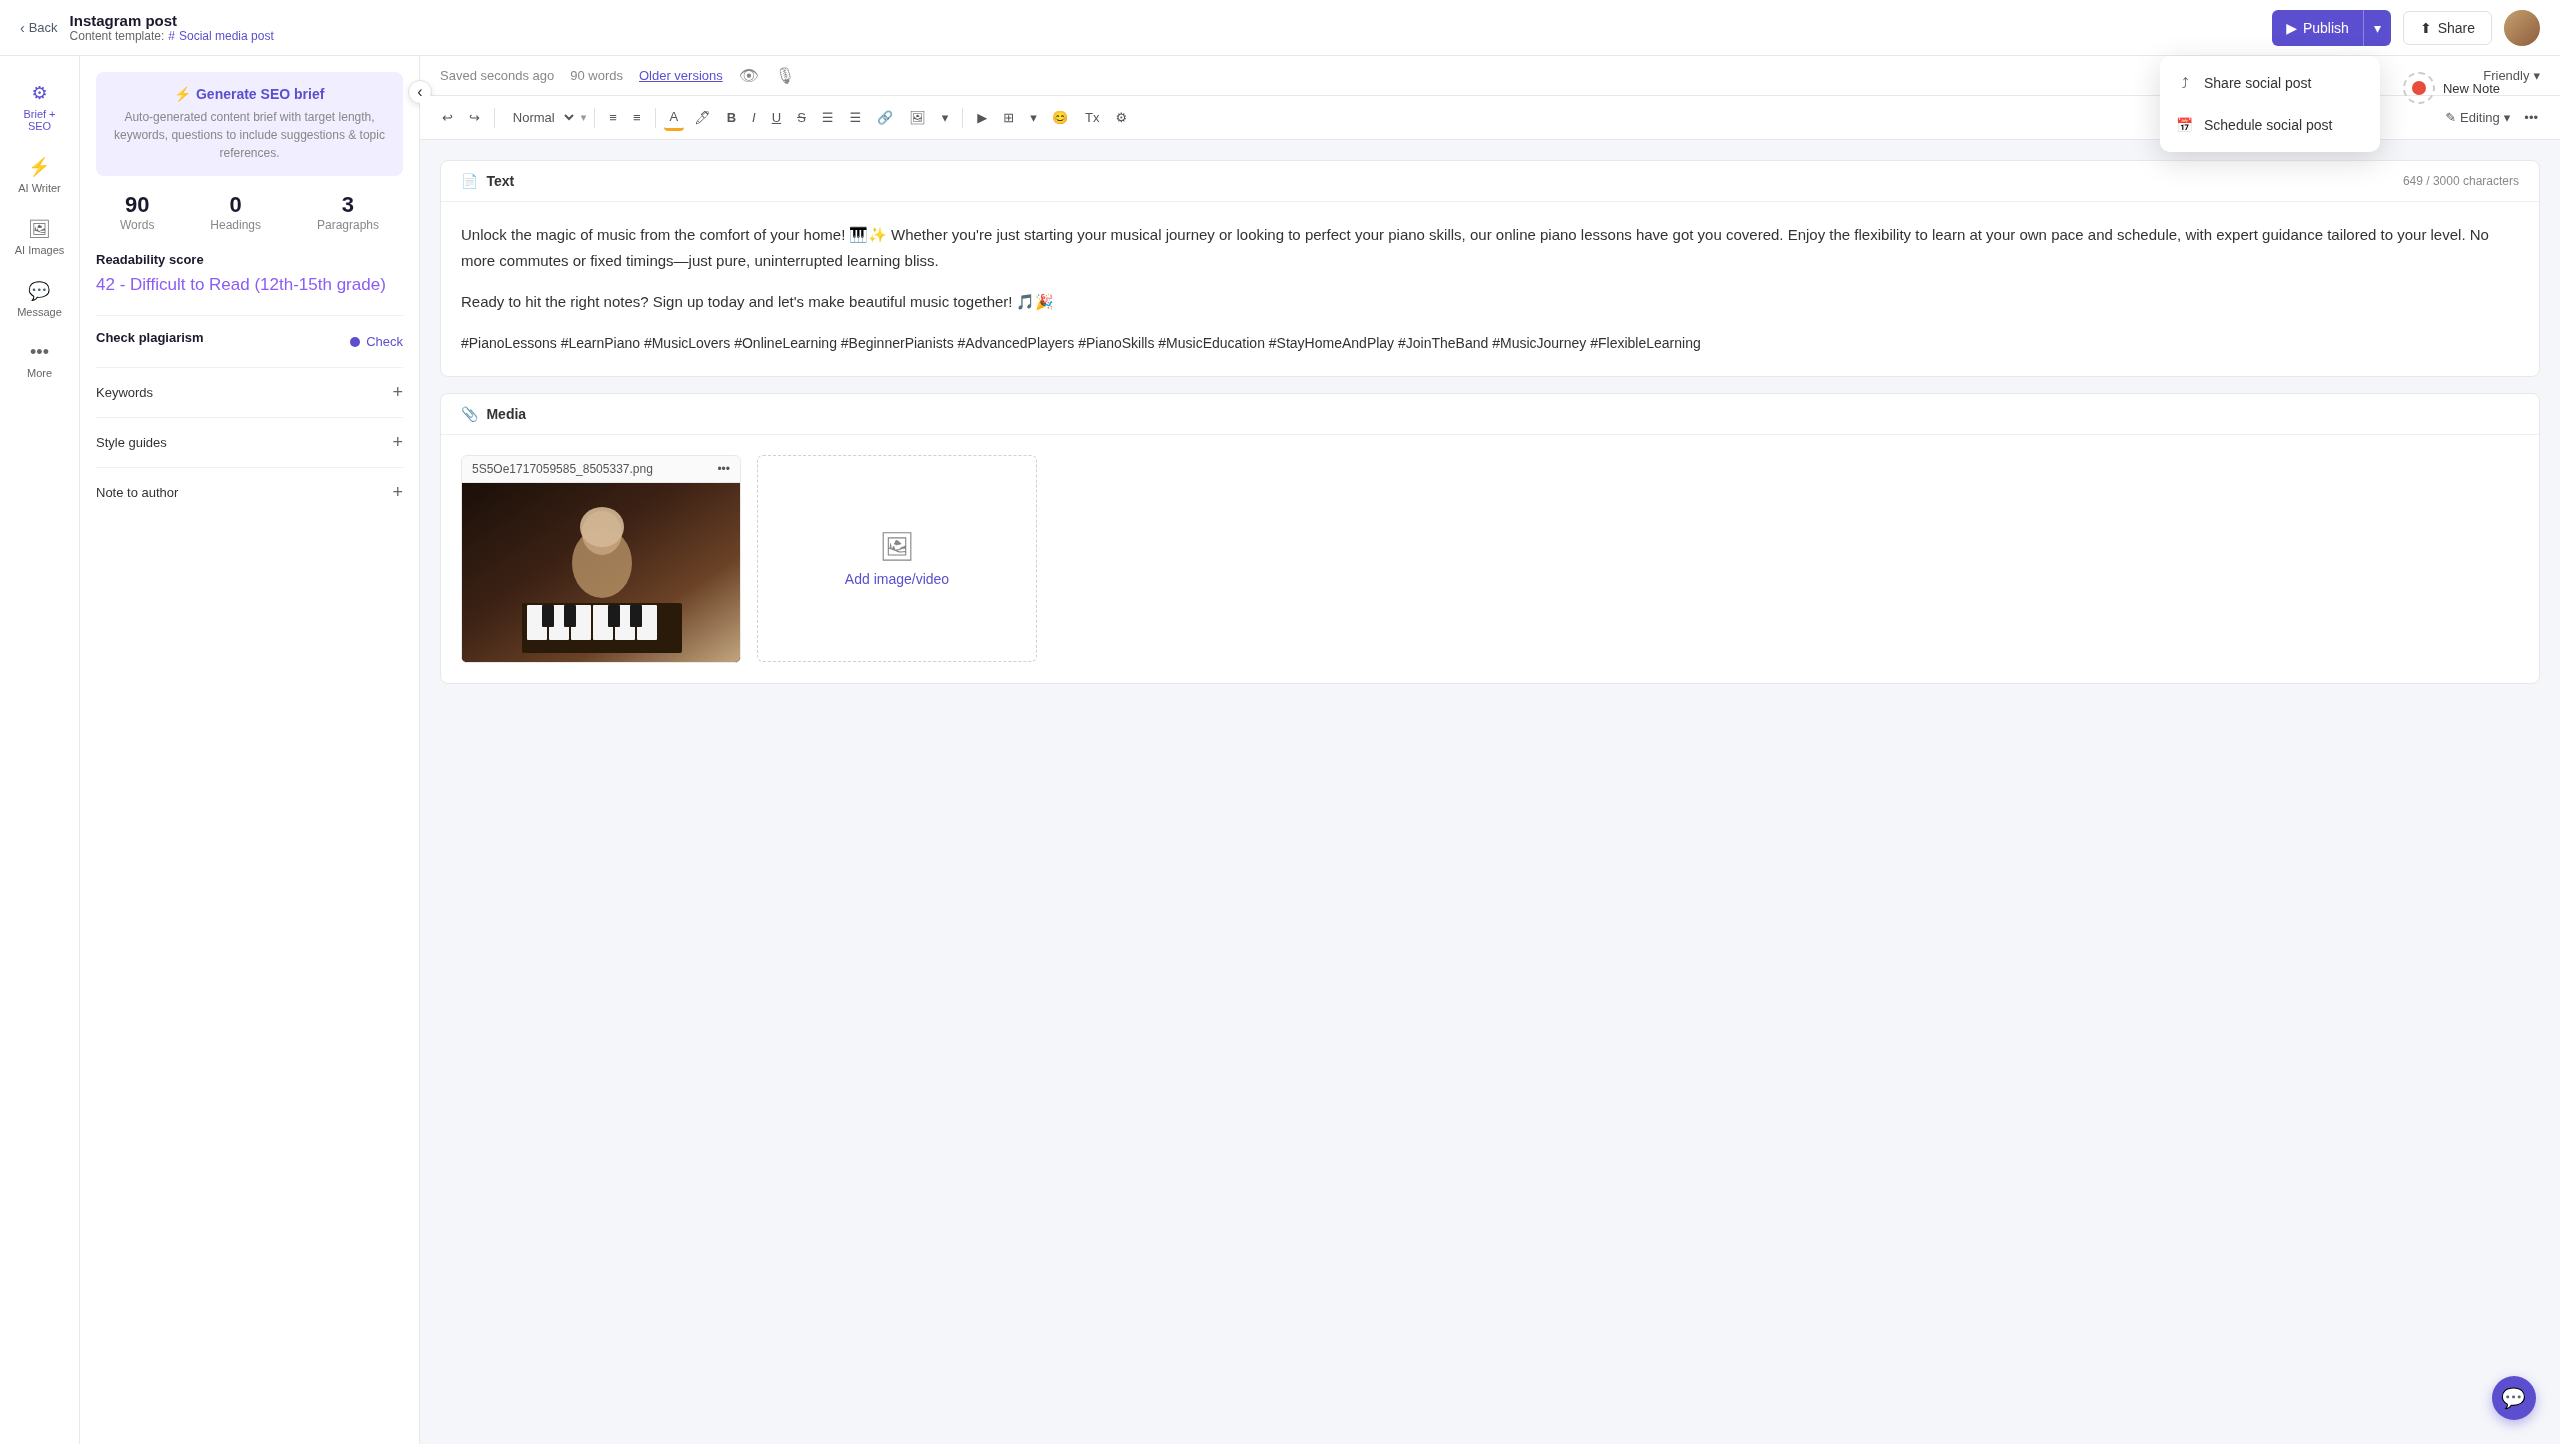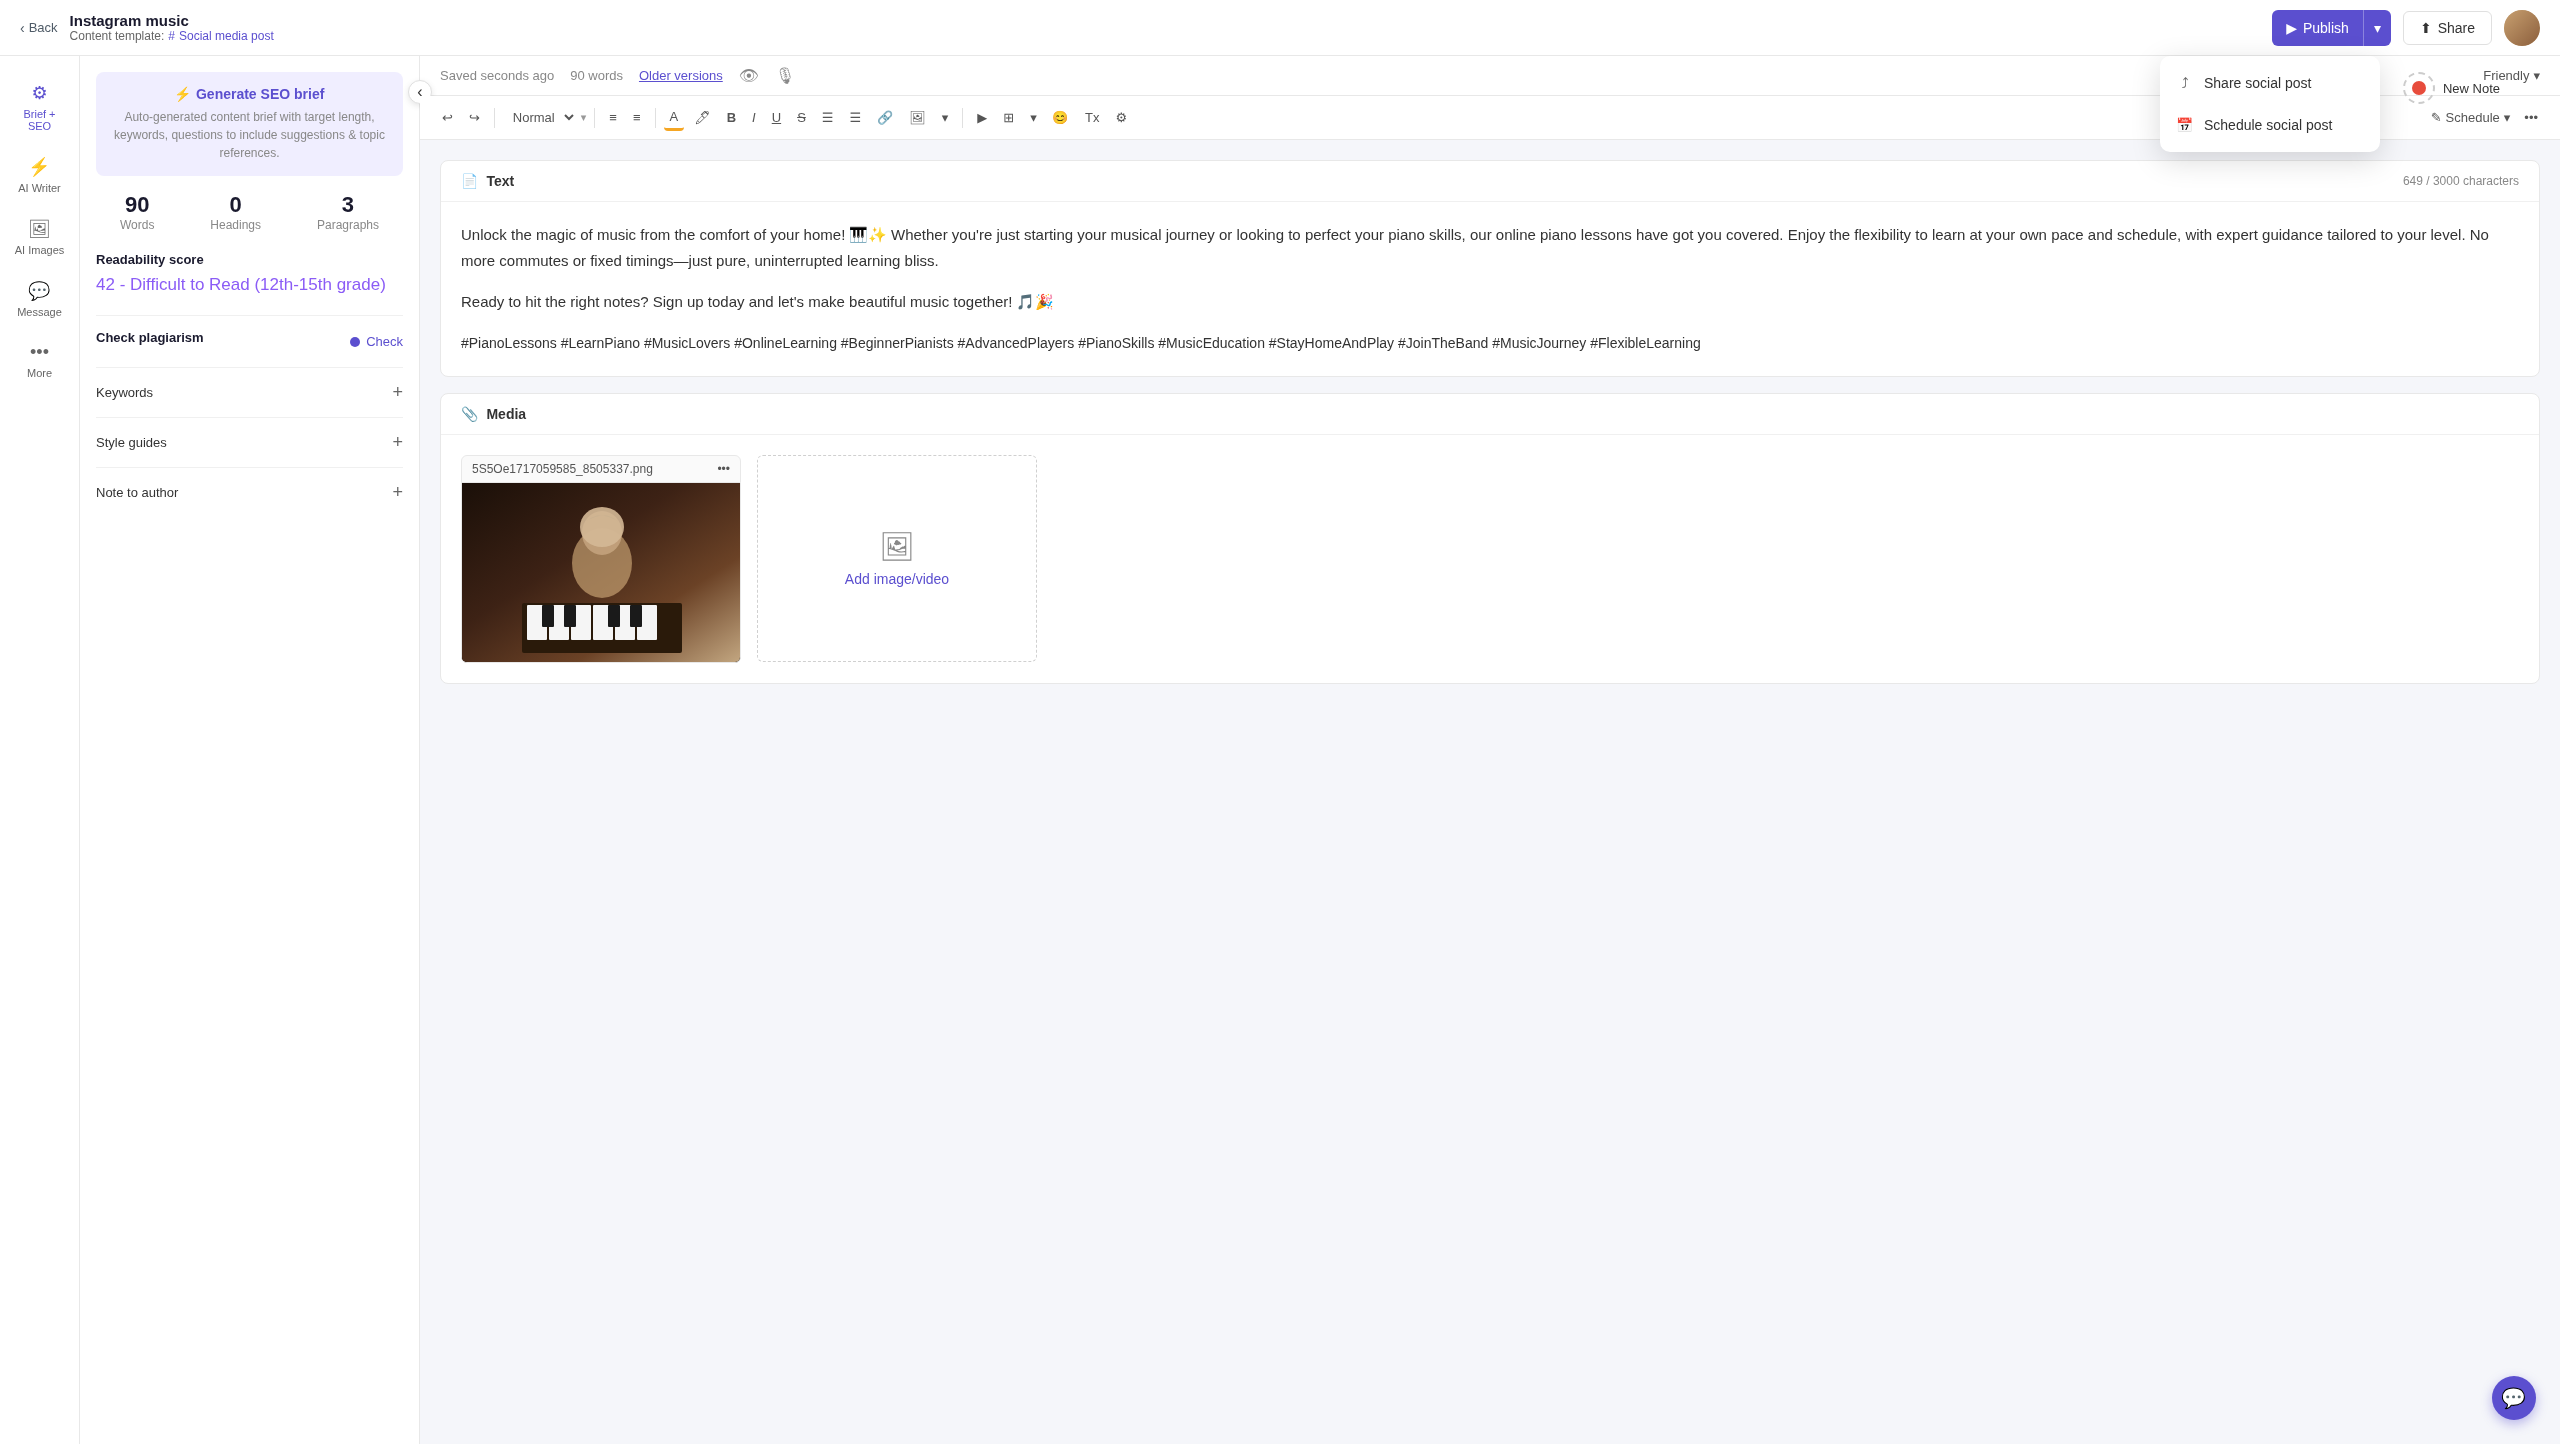--- a/index.html
+++ b/index.html
@@ -231,21 +231,21 @@
 
 <div class="app-wrapper">
 
   <div class="top-header">
     <div class="header-left">
       <a class="back-btn">
         <span class="back-chevron">‹</span>
         <span>Back</span>
       </a>
       <div class="page-info">
-        <span class="page-title">Instagram music</span>
+        <span class="page-title">Instagram post</span>
         <div class="content-template">
           <span>Content template:</span>
           <span class="hash">#</span>
           <span class="template-tag">Social media post</span>
         </div>
       </div>
     </div>
     <div class="header-right">
       <button class="publish-btn">
         <div class="publish-main">
@@ -408,21 +408,21 @@
         <div class="toolbar-separator"></div>
         <button class="toolbar-btn">▶</button>
         <button class="toolbar-btn">⊞</button>
         <button class="toolbar-btn">▾</button>
         <button class="toolbar-btn">😊</button>
         <button class="toolbar-btn">Tx</button>
         <button class="toolbar-btn">⚙</button>
         <div class="toolbar-right">
           <button class="editing-btn">
             <span>✎</span>
-            <span>Schedule</span>
+            <span>Editing</span>
             <span>▾</span>
           </button>
           <button class="toolbar-btn">•••</button>
         </div>
       </div>
 
       <div style="padding:20px;">
 
         <div class="editor-card">
           <div class="card-header">

